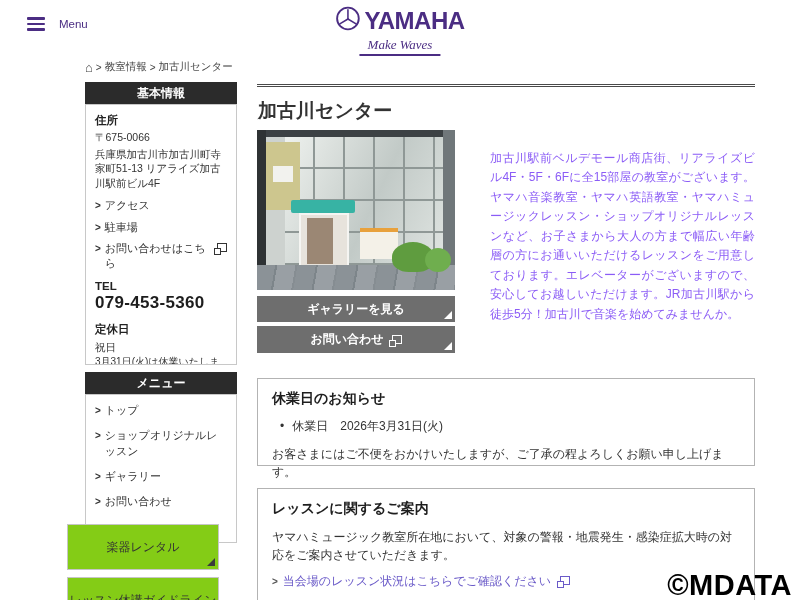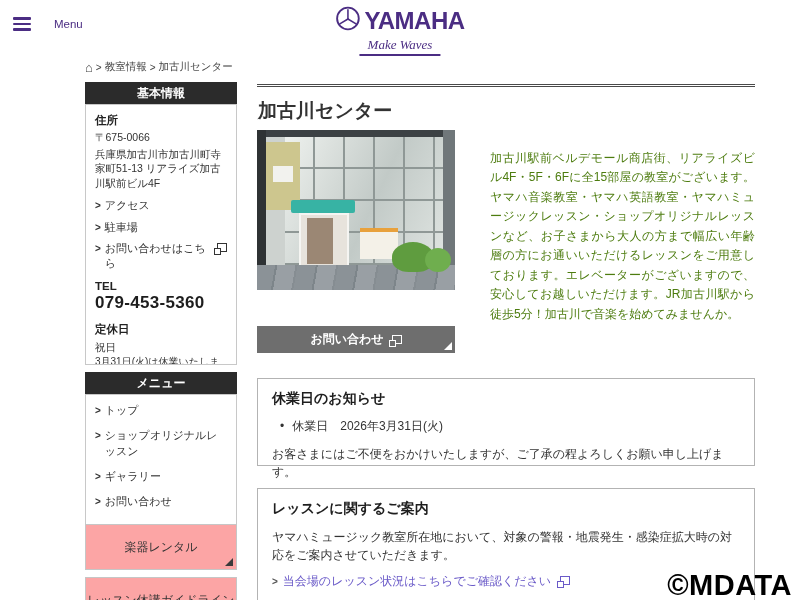--- a/index.html
+++ b/index.html
@@ -1,20 +1,20 @@
 <!DOCTYPE html>
 <html><head>
 <meta charset="utf-8">
 <style>
   html,body{margin:0;padding:0;background:#fff;}
   .page{position:relative;width:800px;height:600px;background:#fff;overflow:hidden;
         font-family:"Liberation Sans","DejaVu Sans",sans-serif;color:#333;}
 
   
-  .menu-toggle{position:absolute;left:13px;top:17px;display:flex;align-items:center;gap:23px;cursor:pointer;}
+  .menu-toggle{position:absolute;left:27px;top:17px;display:flex;align-items:center;gap:14px;cursor:pointer;}
   .hamburger{display:flex;flex-direction:column;gap:3px;width:18px;}
   .hamburger i{display:block;height:2.5px;background:#4B2D83;border-radius:1px;}
   .menu-label{font-size:11.5px;color:#4B2D83;}
 
   .logo{position:absolute;left:50%;top:6px;transform:translateX(-50%);text-align:center;cursor:pointer;}
   .logo-row{display:flex;align-items:center;justify-content:center;gap:4px;}
   .logo-brand{font-size:24px;font-weight:bold;color:#4B2D83;letter-spacing:-0.5px;}
   .logo-tagline{display:inline-block;font-family:Liberation Serif, serif;font-style:italic;
     font-size:13px;color:#4B2D83;border-bottom:2px solid #4B2D83;padding:0 8px 1px;}
 
@@ -40,21 +40,21 @@
   .addr{font-size:10.5px;line-height:1.4;margin-top:2px;}
   .side-link{display:flex;gap:4px;font-size:11px;margin-top:7px;cursor:pointer;line-height:1.35;align-items:baseline;}
   .chev{font-weight:bold;font-size:10px;color:#333;flex:none;}
   .chev::before{content:">";}
   .tel-number{font-size:17px;font-weight:bold;color:#1d1d1d;margin-top:1px;letter-spacing:0.3px;}
   .small{font-size:10.5px;margin-top:3px;line-height:1.35;}
   .smaller{font-size:10px;margin-top:1px;line-height:1.35;}
 
   .menu-item{display:flex;gap:4px;font-size:11px;margin-bottom:9px;cursor:pointer;line-height:1.45;align-items:baseline;}
 
-  .banner-btn{position:absolute;left:85px;width:152px;height:46px;background:#fca5a5;
+  .banner-btn{position:absolute;left:67px;width:152px;height:46px;background:#84cc16;
     border:1px solid #c6c6c6;box-sizing:border-box;display:flex;align-items:center;justify-content:center;
     font-size:12px;color:#333;cursor:pointer;}
   #rental-btn{top:524px;}
   #guideline-btn{top:577px;}
   .dark-corner{position:absolute;right:3px;bottom:3px;width:0;height:0;
     border-left:8px solid transparent;border-bottom:8px solid #3a3a3a;}
 
   
   .main{position:absolute;left:257px;top:84px;width:498px;}
   .main-rule{border-top:3px double #4a4a4a;width:498px;}
@@ -84,21 +84,21 @@
   .photo-btn{position:absolute;left:0;width:198px;height:26px;background:#6e6e6e;color:#fff;
     display:flex;align-items:center;justify-content:center;gap:4px;font-size:12px;font-weight:bold;cursor:pointer;}
   #gallery-btn{top:212px;}
   #contact-btn{top:242px;height:27px;}
   .white-corner{position:absolute;right:3px;bottom:3px;width:0;height:0;
     border-left:8px solid transparent;border-bottom:8px solid #fff;}
 
   .right-col{position:absolute;left:233px;top:54px;width:265px;}
   .trial-head-wrap{border-bottom:2px solid #d8d8d8;padding-bottom:7px;}
   .trial-heading{font-size:14px;font-weight:bold;color:#1e1e1e;border-left:4px solid #222;padding:1px 0 1px 7px;}
-  .trial-body{font-size:12px;line-height:1.62;margin-top:11px;color:#4d7c0f;text-align:justify;}
+  .trial-body{font-size:12px;line-height:1.62;margin-top:11px;color:#8b5cf6;text-align:justify;}
 
   .info-box{position:absolute;left:0;width:498px;border:1px solid #b3b3b3;box-sizing:border-box;
     background:#fff;padding:11px 14px;}
   #closure-box{top:294px;height:88px;}
   #lesson-box{top:404px;height:230px;}
   .box-title{font-size:14px;font-weight:bold;color:#1e1e1e;}
   .box-bullet{display:flex;gap:8px;font-size:12px;margin:10px 0 0 8px;align-items:baseline;}
   .bullet-dot::before{content:"\2022";font-size:12px;color:#333;}
   .box-body{font-size:12px;margin-top:10px;line-height:1.5;color:#333;}
   .lesson-link{display:flex;gap:5px;font-size:12px;margin-top:9px;color:#6a5ac8;cursor:pointer;align-items:baseline;}
@@ -224,20 +224,24 @@
       <div class="ph-sign"></div>
       <div class="ph-awning"></div>
       <div class="ph-door"></div>
       <div class="ph-door-inner"></div>
       <div class="ph-board"></div>
       <div class="ph-ground"></div>
       <div class="ph-bush1"></div>
       <div class="ph-bush2"></div>
     </div>
 
+    <div class="photo-btn" id="gallery-btn">
+      <span>ギャラリーを見る</span>
+      <span class="white-corner"></span>
+    </div>
     <div class="photo-btn" id="contact-btn">
       <span>お問い合わせ</span>
       <span class="ext-icon on-dark"></span>
       <span class="white-corner"></span>
     </div>
 
     <div class="right-col">
       <div class="trial-body">加古川駅前ベルデモール商店街、リアライズビル4F・5F・6Fに全15部屋の教室がございます。ヤマハ音楽教室・ヤマハ英語教室・ヤマハミュージックレッスン・ショップオリジナルレッスンなど、お子さまから大人の方まで幅広い年齢層の方にお通いいただけるレッスンをご用意しております。エレベーターがございますので、安心してお越しいただけます。JR加古川駅から徒歩5分！加古川で音楽を始めてみませんか。</div>
     </div>
 

